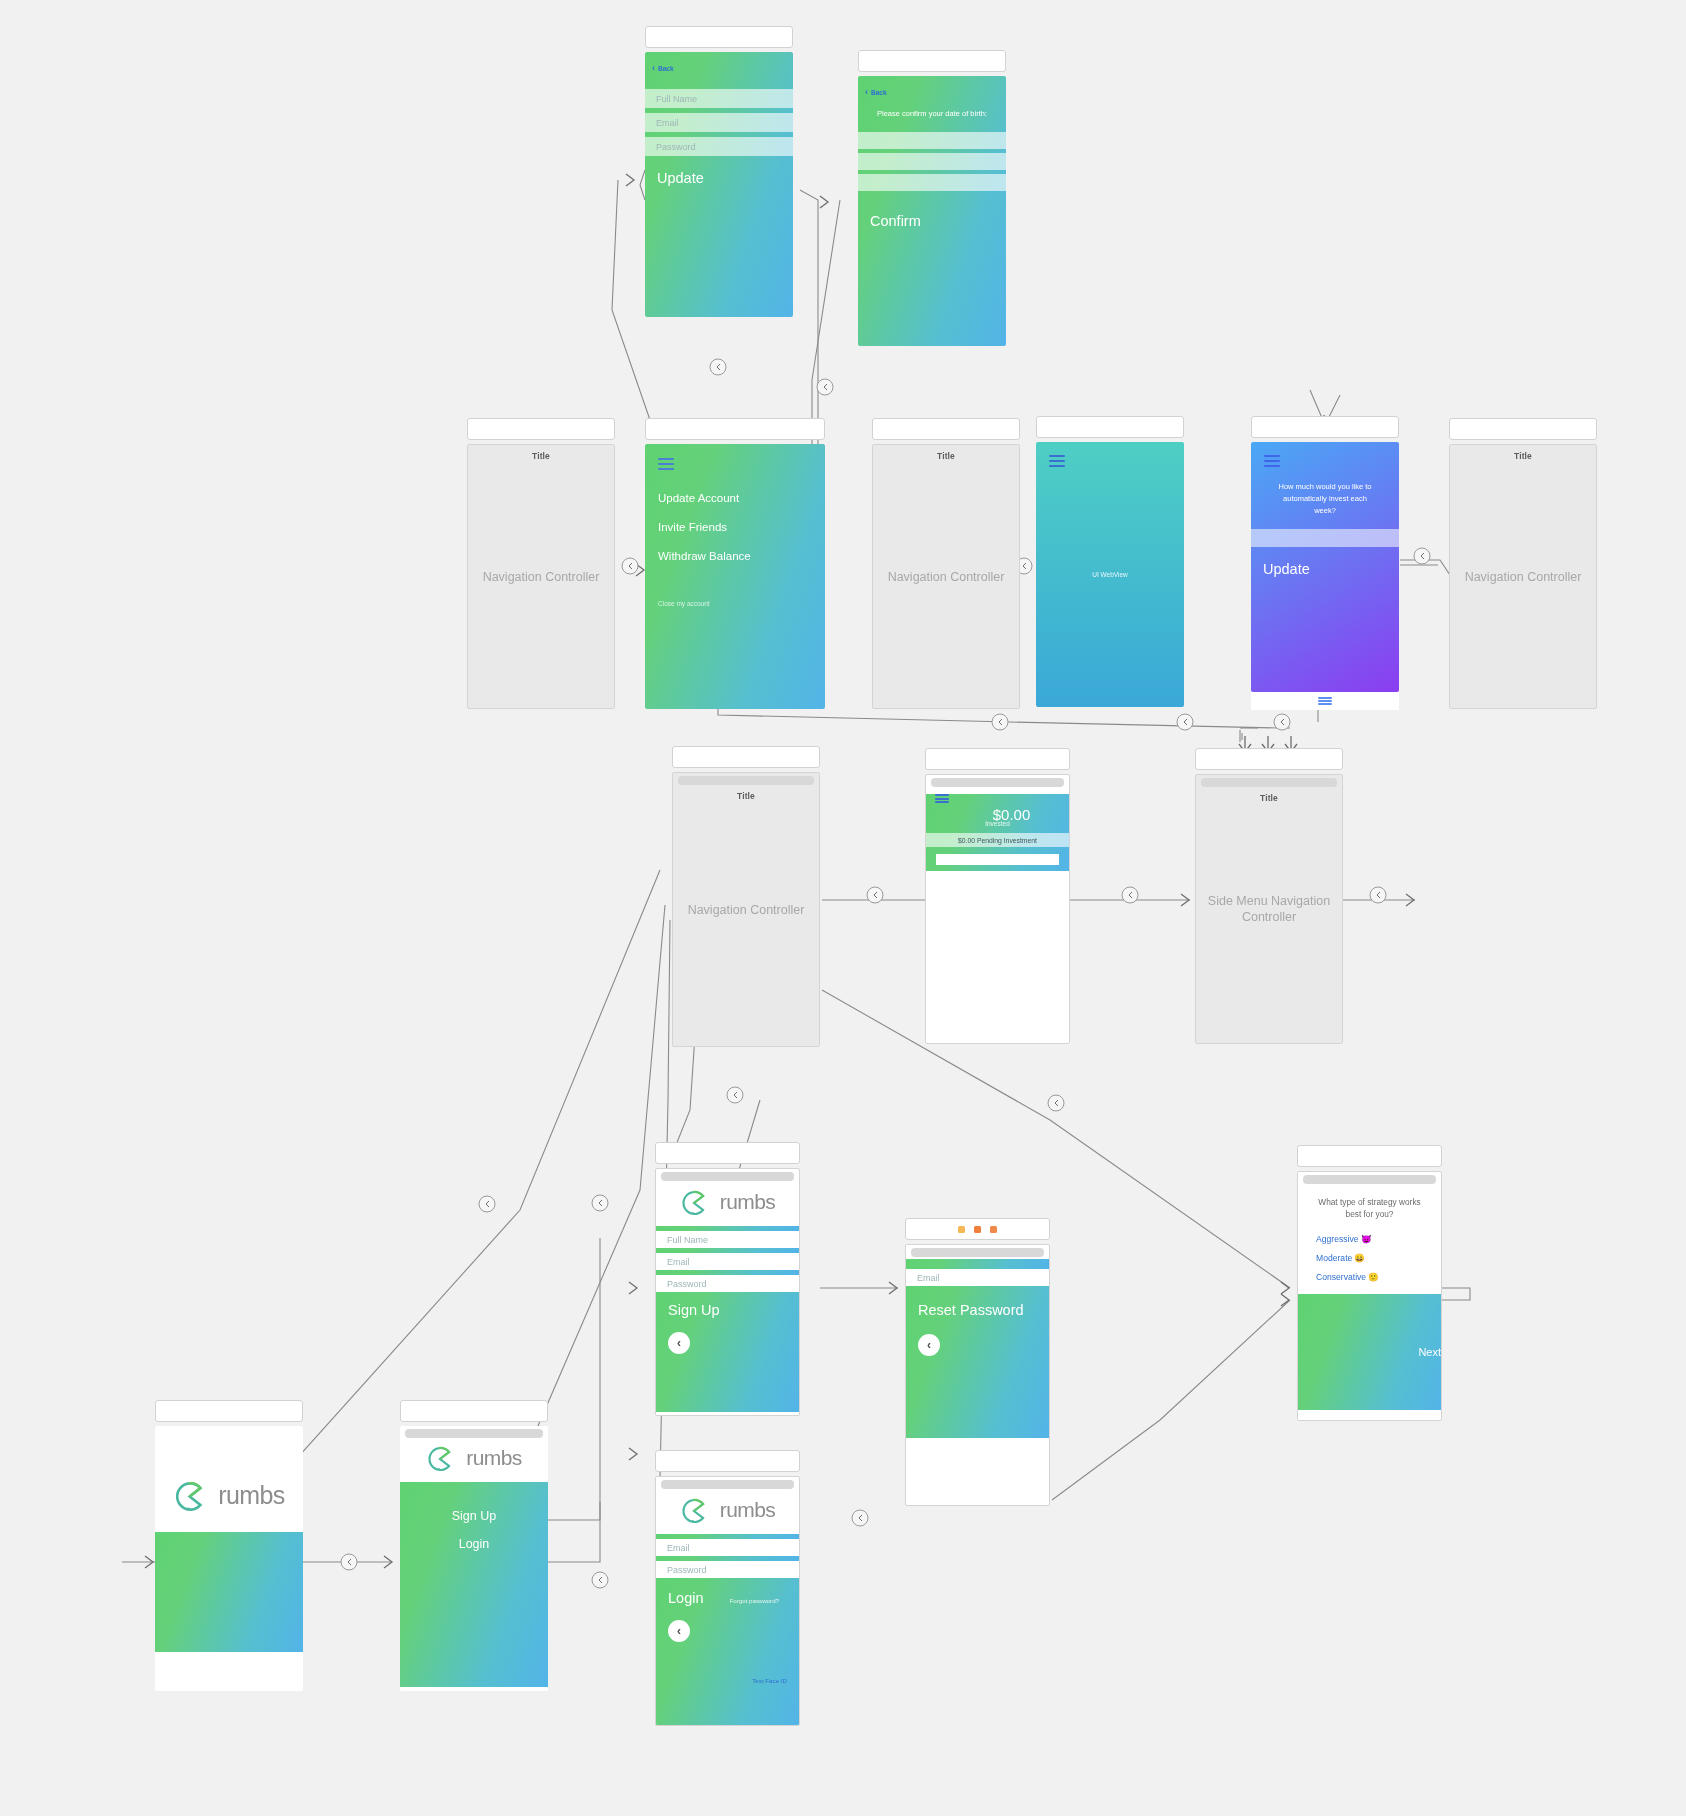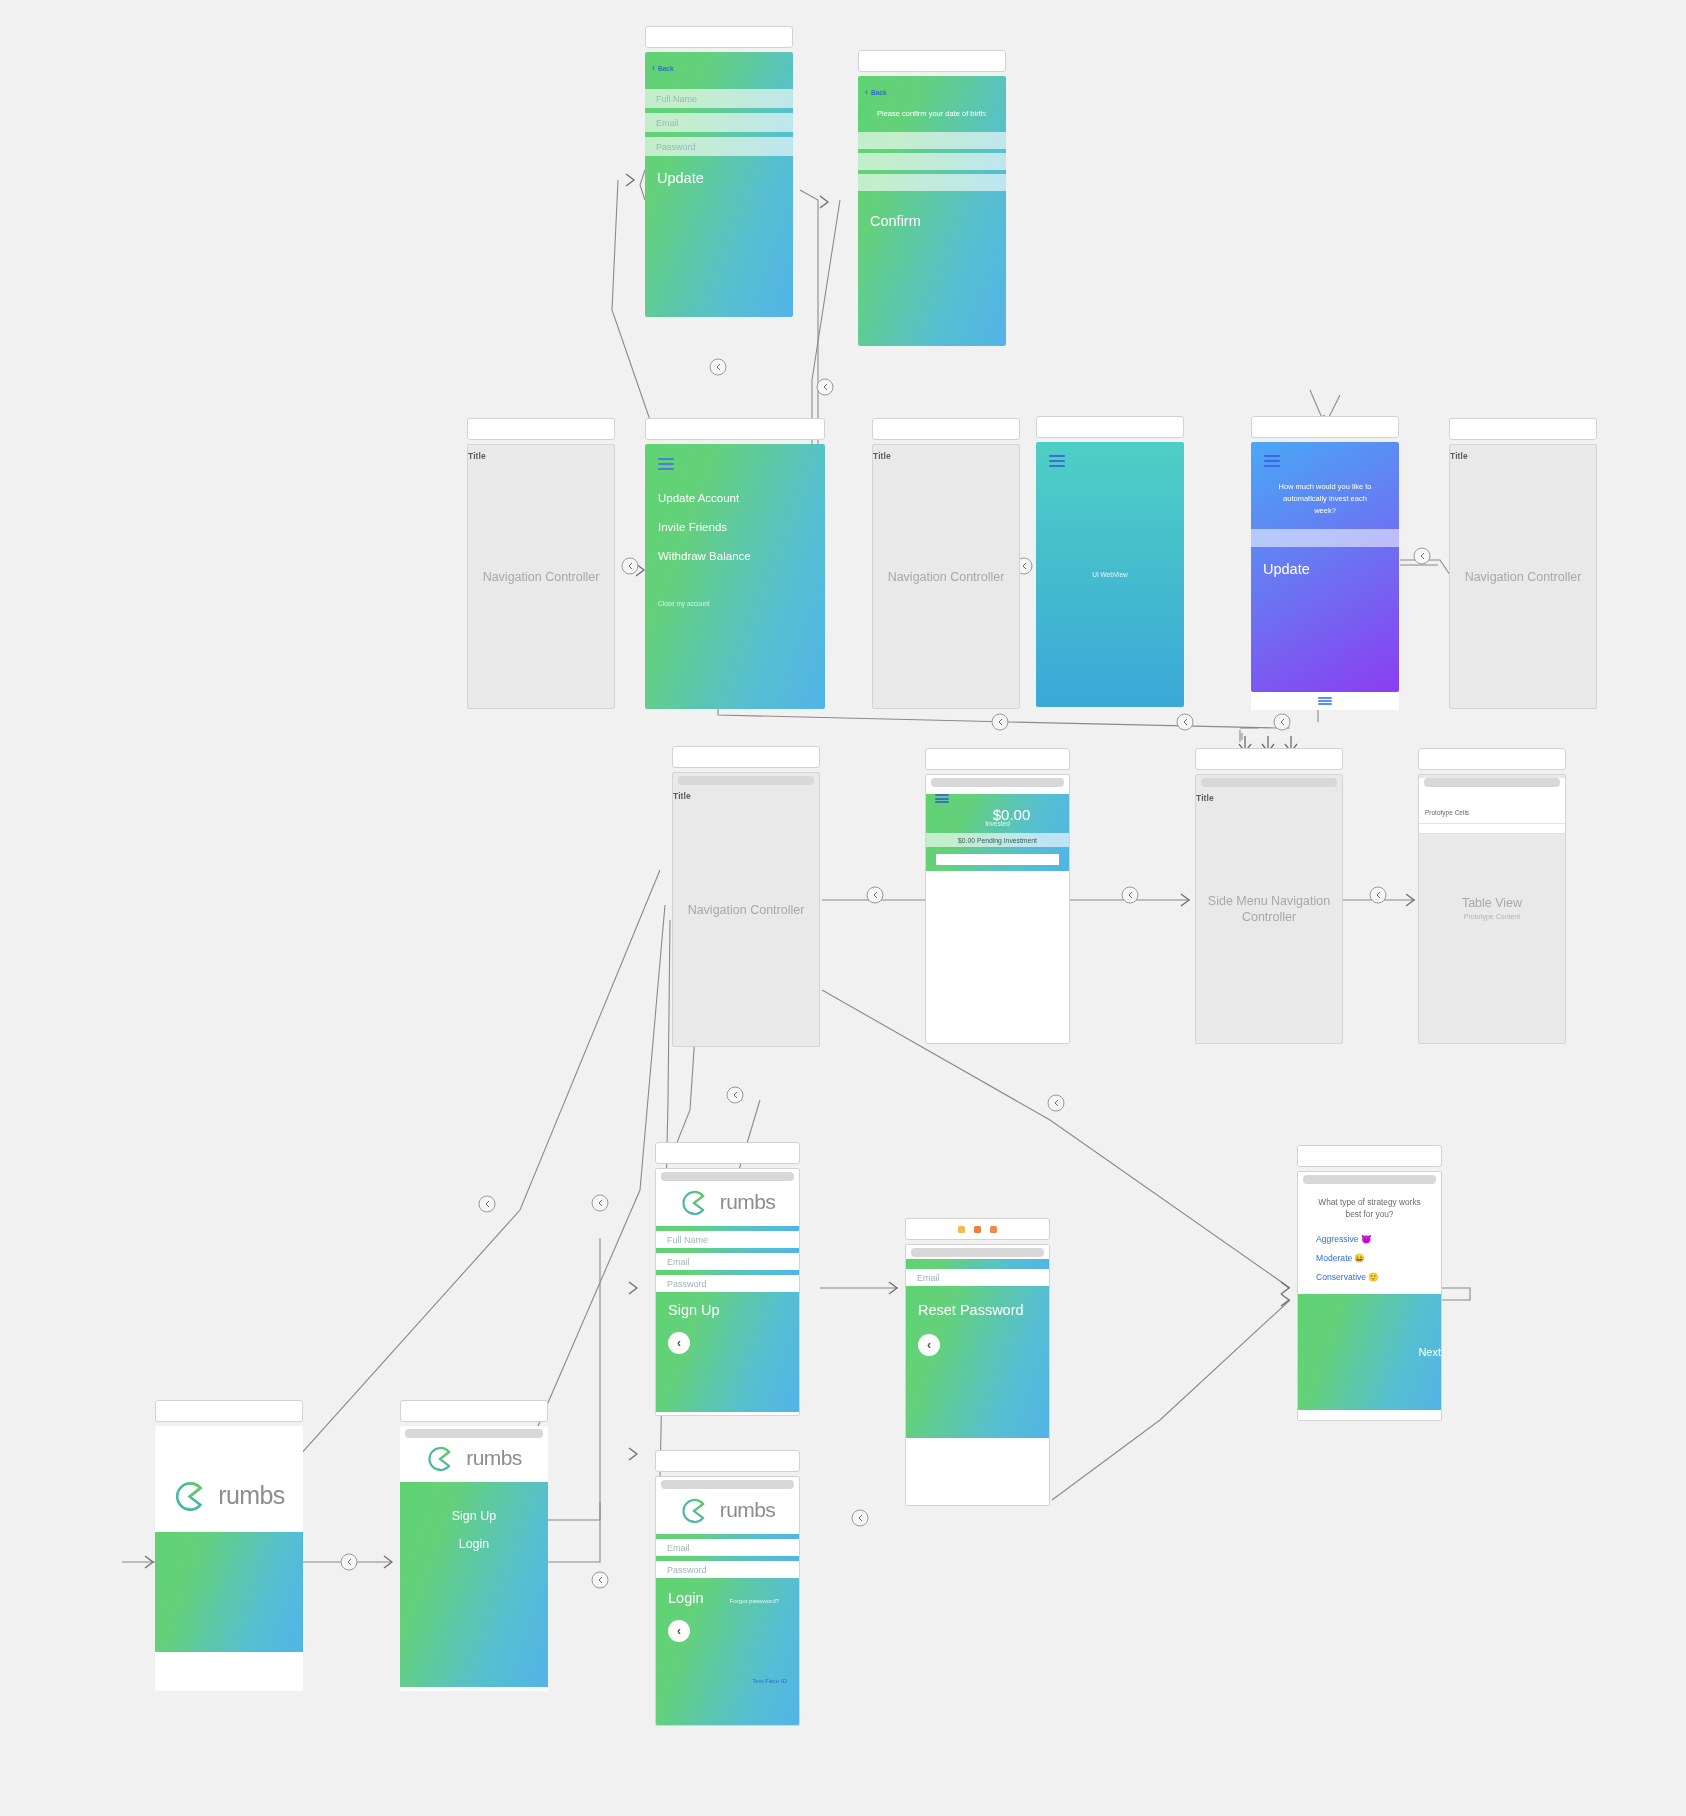--- a/index.html
+++ b/index.html
@@ -17,21 +17,21 @@
   .scene-title {
     height:22px; background:#fff; border:1px solid #d2d2d2; border-radius:3px;
     display:flex; align-items:center; justify-content:center; gap:9px;
   }
   .scene-body {
     margin-top:4px; background:#e9e9e9; border:1px solid #d4d4d4;
     position:relative; overflow:hidden; border-radius:2px;
   }
   .statusbar { height:9px; background:#d8d8d8; border-radius:4px; margin:3px 5px 0 5px; }
   .navtitle {
-    font-size:8.5px; font-weight:bold; color:#5d5d5d;
+    text-align:center; font-size:8.5px; font-weight:bold; color:#5d5d5d;
     margin-top:6px; letter-spacing:.1px;
   }
   .placeholder-label {
     position:absolute; left:0; right:0; top:50%; transform:translateY(-50%);
     text-align:center; color:#a8a8a8; font-size:12.5px; line-height:16px;
   }
   .issue-badge { width:7px; height:7px; border-radius:1.5px; display:inline-block; }
 
   
   .grad-gb { background:linear-gradient(110deg,#5fd272 0%,#64d17a 25%,#56bfd0 70%,#52b4e8 100%); }
@@ -331,37 +331,20 @@
 
   <div class="scene" style="left:1195px; top:748px; width:148px;">
     <div class="scene-title"></div>
     <div class="scene-body" style="height:270px;">
       <div class="statusbar"></div>
       <div class="navtitle">Title</div>
       <div class="placeholder-label">Side Menu Navigation Controller</div>
     </div>
   </div>
 
-  <div class="scene" style="left:1418px; top:748px; width:148px;">
-    <div class="scene-title"></div>
-    <div class="scene-body" style="height:270px;">
-      <div style="background:#fff; border-bottom:1px solid #ddd;">
-        <div class="statusbar"></div>
-        <div style="height:22px;"></div>
-        <div style="font-size:6.5px; color:#666; padding-left:6px;">Prototype Cells</div>
-        <div style="height:10px; border-top:1px solid #e3e3e3; margin-top:7px;"></div>
-      </div>
-      <div style="position:relative; height:180px;">
-        <div style="position:absolute; left:0; right:0; top:62px; text-align:center;">
-          <div style="color:#a8a8a8; font-size:12.5px;">Table View</div>
-          <div style="color:#b5b5b5; font-size:7px; margin-top:3px;">Prototype Content</div>
-        </div>
-      </div>
-    </div>
-  </div>
 
   <div class="scene" style="left:655px; top:1142px; width:145px;">
     <div class="scene-title"></div>
     <div class="scene-body" style="height:248px; background:#fff;">
       <div class="statusbar"></div>
       <div class="logo" style="padding:9px 0 10px 0;">
         <span class="mark">
           <svg viewBox="0 0 26 26" width="26" height="26">
             <path d="M23 6 A11 11 0 1 0 23 20 L14 13 Z" fill="none" stroke="#4ab8a0" stroke-width="2.2"></path>
             <path d="M14 13 L23 6 A11 11 0 0 0 13 2" fill="none" stroke="#62c96a" stroke-width="2.2"></path>

